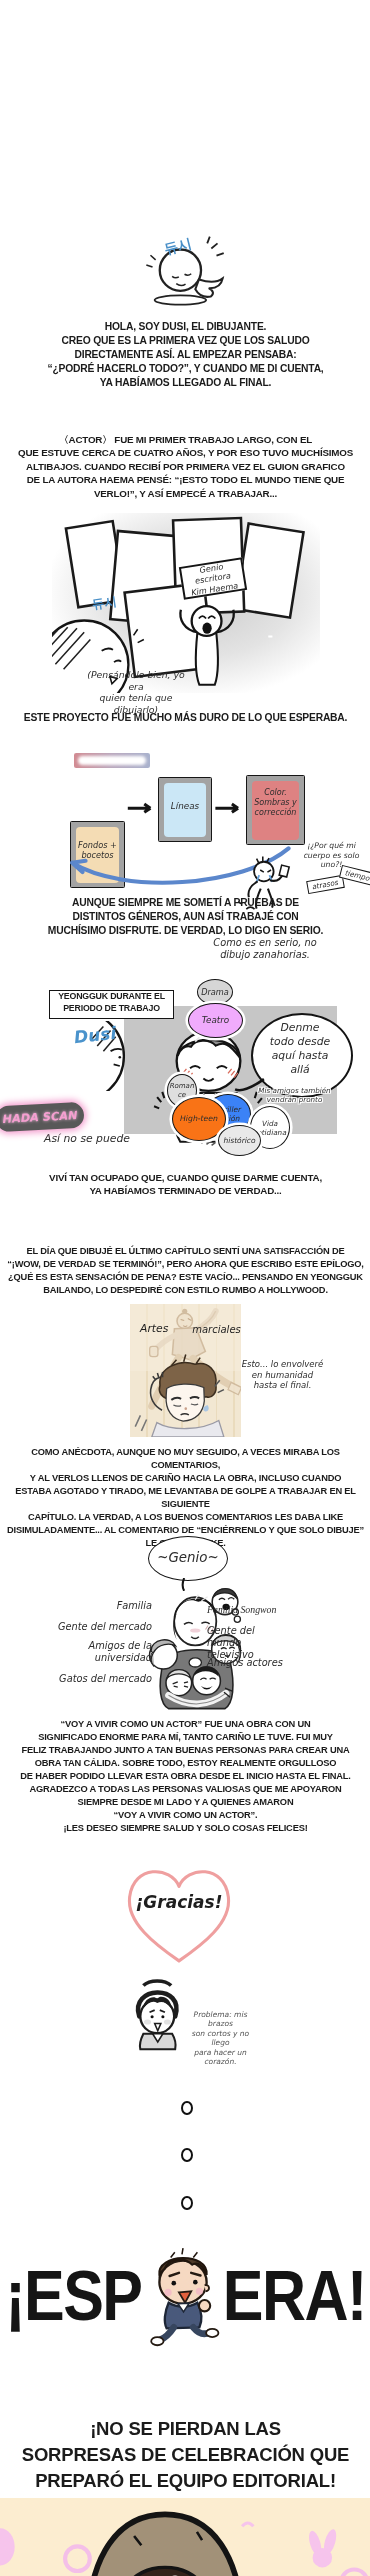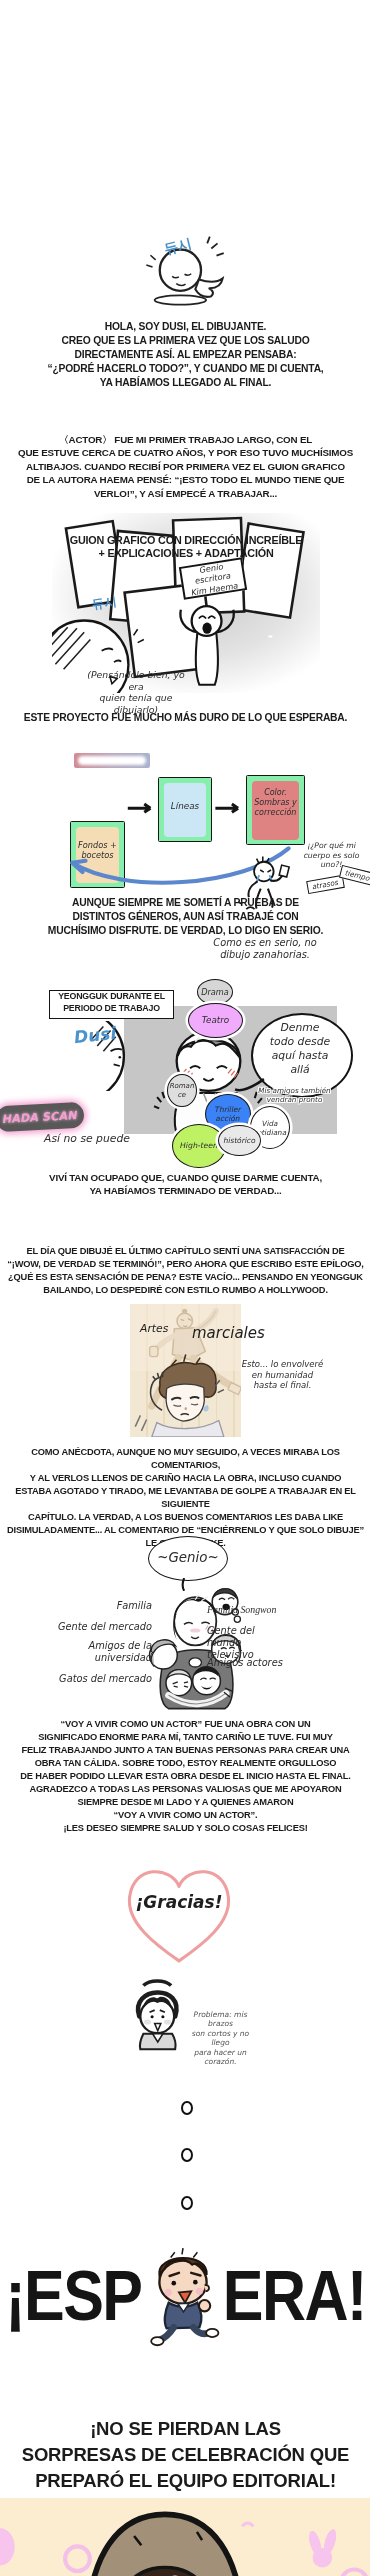--- a/index.html
+++ b/index.html
@@ -11,21 +11,21 @@
   .hand{font-family:"DejaVu Sans",sans-serif;font-style:italic;color:#2d2d2d;
         white-space:pre-line;text-align:center;line-height:1.25;}
   .w720{left:0;width:371px;}
   .t20{font-size:10.3px;line-height:14px;}
   .t19{font-size:9.8px;line-height:13.4px;}
   .t18{font-size:9.3px;line-height:13px;}
   .big3{font-size:18.5px;line-height:26px;}
   .espera-row{display:flex;align-items:center;justify-content:center;gap:2.1px;}
   .espera-txt{font-family:"Liberation Sans",sans-serif;font-weight:bold;color:#151515;
               font-size:61px;letter-spacing:-1.5px;transform:scaleY(1.15);}
-  .card{background:#86efac;border:1.8px solid #161616;border-radius:1.5px;}
+  .card{background:#a3a3a3;border:1.8px solid #161616;border-radius:1.5px;}
   .cardfill{position:absolute;left:4.6px;right:4.6px;top:4.6px;bottom:4.6px;border-radius:4.1px;}
   .bubble{background:#d6d6d6;border:1.5px solid #161616;border-radius:50%;
           box-shadow:0 0 0 2.6px #fff;display:flex;align-items:center;justify-content:center;}
   .whiteout{text-shadow:-1px -1px 0 #fff,1px -1px 0 #fff,-1px 1px 0 #fff,1px 1px 0 #fff,
             0 -1px 0 #fff,0 1px 0 #fff,-1px 0 0 #fff,1px 0 0 #fff;}
   .korean{color:#4a90c8;font-weight:bold;}
   .dot{width:7.7px;height:9.8px;border:2.6px solid #111;border-radius:50%;background:#fff;}
   .glow{background:radial-gradient(ellipse at 55% 45%, #c9c9c9 0%, #e3e3e3 45%, #ffffff 75%);}
 </style>
 </head>
@@ -69,22 +69,20 @@
       <circle cx="300" cy="210" r="29" fill="#fff" stroke="#141414" stroke-width="4.5"></circle>
       <path d="M285 205 q7 -9 14 0 M303 205 q7 -9 14 0" fill="none" stroke="#141414" stroke-width="3.5"></path>
       <ellipse cx="301" cy="224" rx="9" ry="11" fill="#111"></ellipse>
 
       <circle cx="62" cy="295" r="86" fill="#fff" stroke="#141414" stroke-width="4.5"></circle>
       <path d="M10 228 l-28 30 M30 222 l-40 44 M48 224 l-50 56 M62 232 l-56 62 M74 246 l-52 58" stroke="#222" stroke-width="3" fill="none"></path>
       <path d="M96 268 q12 -8 22 -2 M120 290 q8 -6 14 -1" fill="none" stroke="#141414" stroke-width="3.5"></path>
       <path d="M112 318 l14 4 l-10 10 Z" fill="#fff" stroke="#141414" stroke-width="3"></path>
       <path d="M158 238 l8 -12 M166 252 l12 -6" stroke="#141414" stroke-width="3" fill="none"></path>
     </svg>
-    <div class="abs comic" style="left:0;top:20.6px;width:268px;font-size:10.8px;line-height:13.4px;">GUION GRAFICO CON DIRECCIÓN INCREÍBLE
-+ EXPLICACIONES + ADAPTACIÓN</div>
     <div class="abs hand" style="left:129px;top:49px;width:60px;height:29px;background:#fff;border:2.1px solid #141414;transform:rotate(-9deg);font-size:8.2px;display:flex;align-items:center;justify-content:center;">Genio escritora
 Kim Haema</div>
     <div class="abs korean" style="left:40px;top:82px;font-size:12.4px;transform:rotate(-8deg);">듀시</div>
     <div class="abs hand" style="left:30px;top:156px;width:108px;font-size:9.3px;">(Pensándolo bien, yo era
 quien tenía que dibujarlo)</div>
   </div>
 
   <div class="abs comic w720 t20" style="top:711px;">ESTE PROYECTO FUE MUCHO MÁS DURO DE LO QUE ESPERABA.</div>
 
   <div class="abs" style="left:74px;top:753px;width:76px;height:15px;border-radius:2.1px;background:linear-gradient(90deg,#d28b92,#b9a7bd,#a9b2cd);">
@@ -161,21 +159,21 @@
     </svg>
 
     <div class="abs bubble hand" style="left:197px;top:3.1px;width:34px;height:24px;font-size:8.2px;">Drama</div>
     <div class="abs bubble hand" style="left:188px;top:27px;width:53px;height:33px;font-size:8.8px;background:#f0abfc;">Teatro</div>
     <div class="abs bubble hand" style="left:167px;top:98px;width:28px;height:31px;font-size:7px;background:#dedede;">Roman
 ce</div>
     <div class="abs bubble hand" style="left:205px;top:118px;width:44px;height:38px;font-size:7.5px;background:#3b82f6;">Thriller
 acción</div>
     <div class="abs bubble hand" style="left:250px;top:130px;width:38px;height:41px;font-size:7.2px;background:#fff;">Vida
 cotidiana</div>
-    <div class="abs bubble hand" style="left:172px;top:148px;width:52px;height:42px;font-size:7.7px;background:#bef264;">High-teen</div>
+    <div class="abs bubble hand" style="left:172px;top:121px;width:52px;height:42px;font-size:7.7px;background:#f97316;">High-teen</div>
     <div class="abs bubble hand" style="left:218px;top:149px;width:41px;height:29px;font-size:7.5px;background:#e9e9e9;">histórico</div>
 
     <div class="abs" style="left:251px;top:37px;width:98px;height:81px;background:#fff;border:2.1px solid #141414;border-radius:50%;"></div>
     <svg class="abs" style="left:234px;top:100px;" width="31" height="20.6" viewBox="0 0 60 40">
       <path d="M58 6 C 30 26 12 30 2 26" fill="none" stroke="#141414" stroke-width="5"></path>
     </svg>
     <div class="abs hand" style="left:255px;top:45px;width:90px;font-size:10.8px;line-height:1.3;">Denme
 todo desde
 aquí hasta
 allá</div>
@@ -220,21 +218,21 @@
       <path d="M84 196 q8 4 15 1 M118 194 q8 3 14 0" fill="none" stroke="#555" stroke-width="2.5"></path>
       <circle cx="108" cy="203" r="2.5" fill="#c9a08a"></circle>
       <path d="M98 215 q8 -4 16 0" fill="none" stroke="#2e2e2e" stroke-width="3"></path>
       <path d="M150 196 c 6 8 0 14 -5 12 c -5 -2 -4 -9 5 -12 Z" fill="#aac7e4"></path>
       <path d="M164 160 l10 -12 M170 172 l12 -6" stroke="#555" stroke-width="3" fill="none"></path>
       <path d="M62 206 C 46 198 38 182 40 166 C 42 152 50 144 58 142 M50 148 l-6 -8 M56 144 l-3 -10 M63 142 l0 -10" fill="none" stroke="#3a3a3a" stroke-width="3"></path>
       <path d="M52 230 C 80 246 138 246 172 226 L 182 258 L 42 258 Z" fill="#e9e9ee" stroke="#9a9aa5" stroke-width="2.5"></path>
       <path d="M10 238 l10 -22 M22 246 l10 -22" stroke="#777" stroke-width="3" fill="none"></path>
     </svg>
     <div class="abs hand" style="left:6.2px;top:17.5px;width:36px;font-size:10.8px;color:#1e1e1e;">Artes</div>
-    <div class="abs hand" style="left:62px;top:19.6px;width:49px;font-size:15px;color:#1e1e1e;">marciales</div>
+    <div class="abs hand" style="left:62px;top:19.6px;width:49px;font-size:10px;color:#1e1e1e;">marciales</div>
   </div>
   <div class="abs hand" style="left:240px;top:1359px;width:85px;font-size:8.5px;">Esto... lo envolveré
 en humanidad
 hasta el final.</div>
 
   <div class="abs comic w720 t18" style="top:1446px;line-height:13px;">COMO ANÉCDOTA, AUNQUE NO MUY SEGUIDO, A VECES MIRABA LOS COMENTARIOS,
 Y AL VERLOS LLENOS DE CARIÑO HACIA LA OBRA, INCLUSO CUANDO
 ESTABA AGOTADO Y TIRADO, ME LEVANTABA DE GOLPE A TRABAJAR EN EL SIGUIENTE
 CAPÍTULO. LA VERDAD, A LOS BUENOS COMENTARIOS LES DABA LIKE
 DISIMULADAMENTE... AL COMENTARIO DE “ENCIÉRRENLO Y QUE SOLO DIBUJE”

